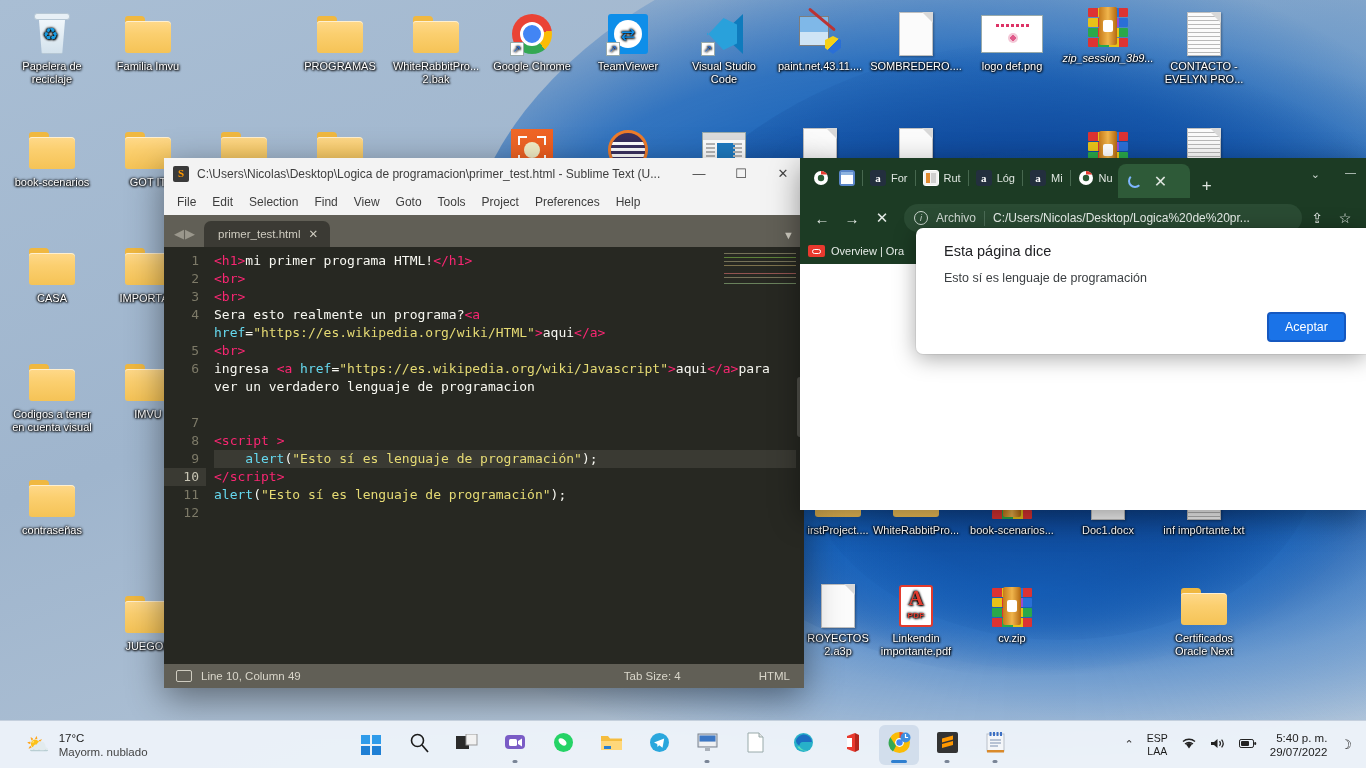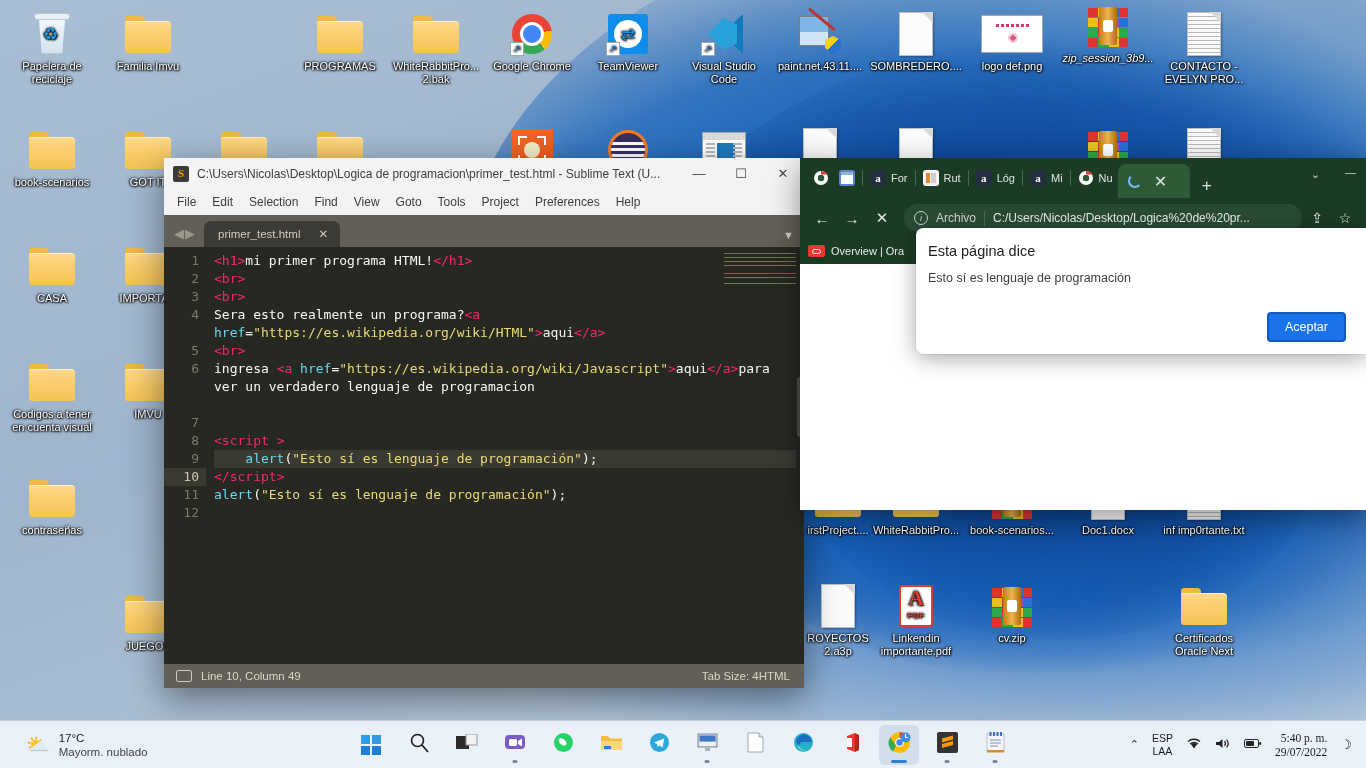--- a/index.html
+++ b/index.html
@@ -186,21 +186,21 @@
   #st-title .wbtn { width:42px;height:31px;display:flex;align-items:center;justify-content:center;
     font-size:13px;color:#444; }
 
   #st-menu { height: 26px; display:flex; align-items:center; padding-left:6px; background:#f3f3f3; gap:2px;}
   #st-menu div { font-size:12px; color:#3d3d3d; padding: 3px 7px; }
 
   #st-tabrow { height: 32px; background:#615f56; display:flex; align-items:flex-end; position:relative;}
   #st-tabrow .arrows { color:#9a978c; font-size:13px; padding: 0 8px 6px 10px; letter-spacing:1px;}
   #st-tab {
     background:#3b3a34; color:#cfccc0; font-size:11.5px; height:26px;
-    display:flex; align-items:center; gap:18px; padding: 0 12px 0 14px;
+    display:flex; align-items:center; gap:8px; padding: 0 12px 0 14px;
     border-radius: 7px 7px 0 0;
   }
   #st-tabrow .caret { position:absolute; right:10px; bottom:6px; color:#cfccc0; font-size:11px; }
 
   #st-editor {
     flex:1; background:#272822; display:flex; position:relative; overflow:hidden;
     font-family:"DejaVu Sans Mono","Liberation Mono",monospace; font-size:13px;
   }
   #st-gutter { width:42px; padding-top:5px; text-align:right; color:#7d7a68; user-select:none;
                border-left: 3px solid #a6e22e; box-sizing: content-box; margin-left:-3px;}
@@ -220,21 +220,21 @@
                       #8f8a6a 26px 27px, transparent 27px 32px, #7f9f6f 32px 33px, transparent 33px 56px);
   }
   #st-scroll { position:absolute; right:1px; top:130px; width:6px; height:60px; background:#50504a; border-radius:3px;}
   #st-status {
     height:24px; background:#615f56; color:#d9d6ca; font-size:11.5px;
     display:flex; align-items:center; padding: 0 14px 0 12px;
     font-family:"Liberation Sans",sans-serif;
   }
   #st-status .scr { width:16px;height:12px;border:1.5px solid #cfccc0;border-radius:2px;margin-right:9px;}
   #st-status .grow { flex:1; }
-  #st-status .mid { }
+  #st-status .mid { margin-right:78px; }
 
   
   #chrome {
     position:absolute; left:800px; top:158px; width:566px; height:352px;
     background:#fff; overflow:hidden; box-shadow:0 8px 28px rgba(0,0,0,.4);
   }
   #ch-tabstrip { height:40px; background:#1c3b24; display:flex; align-items:flex-end; position:relative; }
   #ch-tabstrip .pinrow { display:flex; align-items:center; height:40px; padding-left:8px; gap:0; }
   .pintab { width:26px;height:34px;display:flex;align-items:center;justify-content:center; }
   .minitab { display:flex; align-items:center; gap:5px; padding:0 5px; height:34px;
@@ -275,21 +275,21 @@
     display:flex;align-items:center;justify-content:center; }
   .oracle-ico i { width:9px;height:5px;border:1.6px solid #fff;border-radius:4px;display:block; }
   #ch-page { flex:1; background:#fff; height:246px; position:relative; }
   #ch-menu-dots { position:absolute; right:4px; top:8px; color:#55605a; font-size:12px; line-height:1; }
 
   
   #js-dialog {
     position:absolute; left:916px; top:228px; width:450px; height:126px;
     background:#fff; border-radius:7px 0 0 7px;
     box-shadow: 0 4px 22px rgba(0,0,0,.35), 0 0 0 1px rgba(0,0,0,.06);
-    padding: 15px 20px 12px 12px; display:flex; flex-direction:column;
+    padding: 15px 20px 12px 28px; display:flex; flex-direction:column;
   }
   #js-dialog .d-title { font-size:14.5px; color:#202124; margin-bottom:12px; }
   #js-dialog .d-msg   { font-size:12.5px; color:#3c4043; }
   #js-dialog .d-actions { margin-top:auto; display:flex; justify-content:flex-end; }
   #js-accept {
     background:#1a73e8; color:#fff; border:2px solid #1558c0; border-radius:4px;
     font-size:12.5px; padding: 6px 16px; font-family:"Liberation Sans",sans-serif; cursor:pointer;
   }
 
   
@@ -312,21 +312,21 @@
   .tbapp .dot.wide { width:16px; background:#2f7fd0; height:3px; }
 
   .win-logo { width:20px;height:20px; display:grid; grid-template-columns:1fr 1fr; grid-gap:2px; }
   .win-logo i { background:#2f9bea; display:block; }
   .win-logo i:nth-child(3),.win-logo i:nth-child(4){ background:#1f7fd4; }
 
   #tb-right { margin-left:auto; display:flex; align-items:center; gap:13px; padding-right:14px; }
   #tb-right .chev { font-size:11px; color:#333; }
   #tb-right .lang { font-size:10.5px; color:#1b1b1b; line-height:13px; text-align:center; }
   #tb-right .sysico { font-size:13px; color:#222; }
-  #tb-clock { font-size:11.5px; color:#1b1b1b; line-height:14px; text-align:right;font-family:Liberation Serif, serif; }
+  #tb-clock { font-size:11.5px; color:#1b1b1b; line-height:14px; text-align:right; }
 </style>
 </head>
 <body>
 
 <div id="desktop">
   <div class="swoosh sw1"></div>
   <div class="swoosh sw2"></div>
   <div class="swoosh sw3"></div>
   <div class="swoosh sw4"></div>
   <div class="swoosh sw5"></div>

